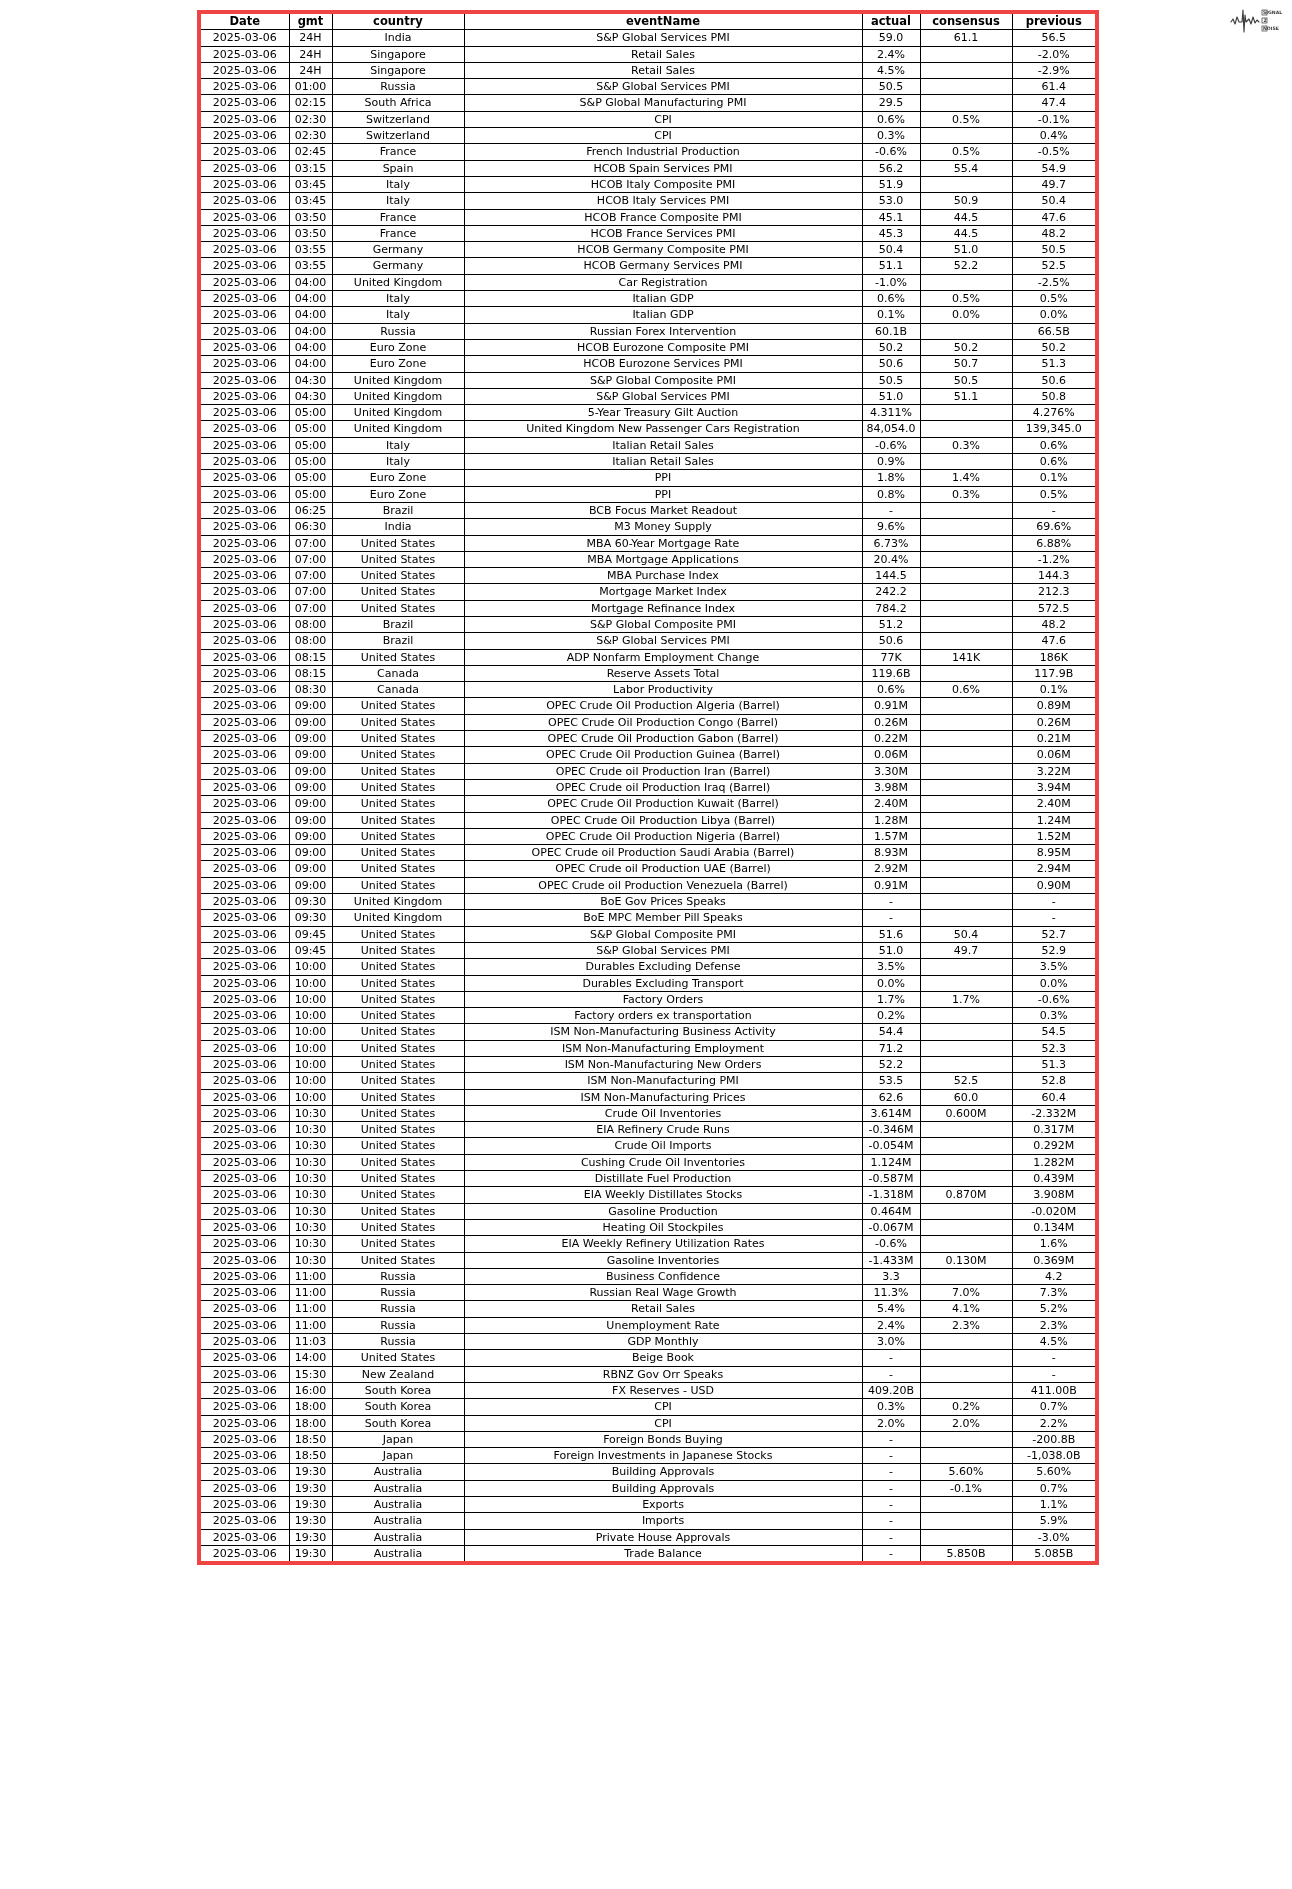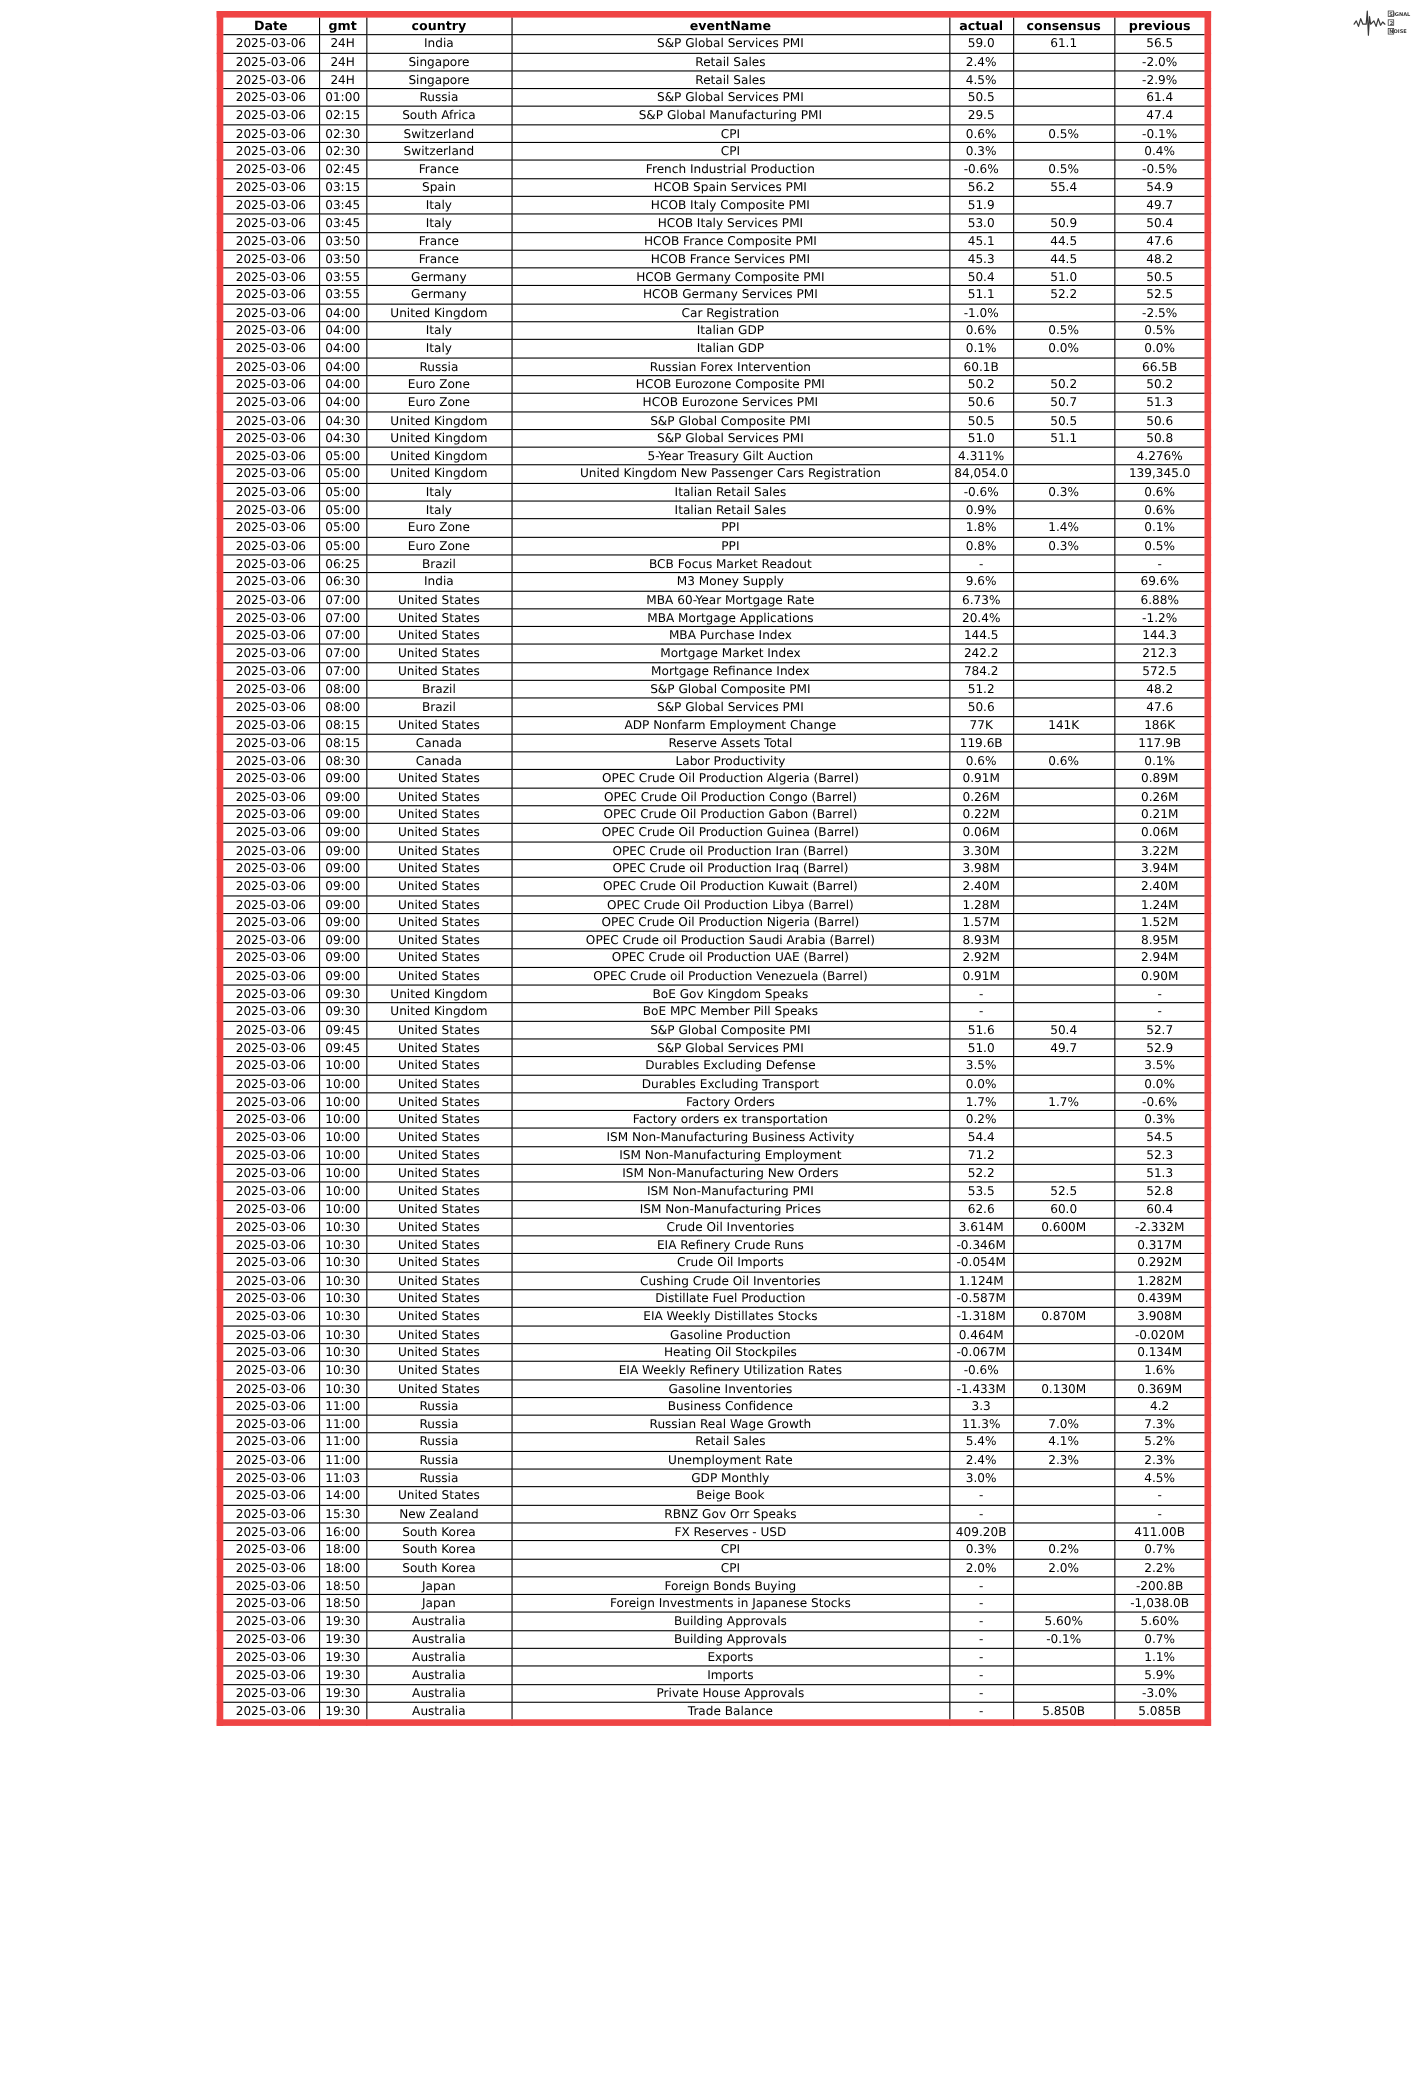--- a/index.html
+++ b/index.html
@@ -3,21 +3,21 @@
 <meta charset="utf-8">
 <style>
   html,body { margin:0; padding:0; }
   body {
     width:1292px; height:1889px; background:#ffffff; position:relative;
     font-family:"DejaVu Sans","Liberation Sans",sans-serif; color:#000;
   }
   .calendar-table {
     position:absolute; left:197px; top:10px; width:898px;
     border-collapse:collapse; table-layout:fixed;
-    border:6px solid #ef4444;
+    border:4px solid #ef4444;
   }
   .calendar-table th, .calendar-table td {
     border:1px solid #000;
     text-align:center; vertical-align:middle;
     font-size:11px; line-height:15.3px; height:15.3px;
     padding:0 1px; overflow:hidden; white-space:nowrap;
   }
   .calendar-table th { font-weight:bold; font-size:11.5px; }
   .logo {
     position:absolute; left:1230px; top:6px; width:62px; height:32px;
@@ -535,21 +535,21 @@
         <td>United States</td>
         <td>OPEC Crude oil Production Venezuela (Barrel)</td>
         <td>0.91M</td>
         <td></td>
         <td>0.90M</td>
       </tr>
       <tr>
         <td>2025-03-06</td>
         <td>09:30</td>
         <td>United Kingdom</td>
-        <td>BoE Gov Kingdom Speaks</td>
+        <td>BoE Gov Prices Speaks</td>
         <td>-</td>
         <td></td>
         <td>-</td>
       </tr>
       <tr>
         <td>2025-03-06</td>
         <td>09:30</td>
         <td>United Kingdom</td>
         <td>BoE MPC Member Pill Speaks</td>
         <td>-</td>

